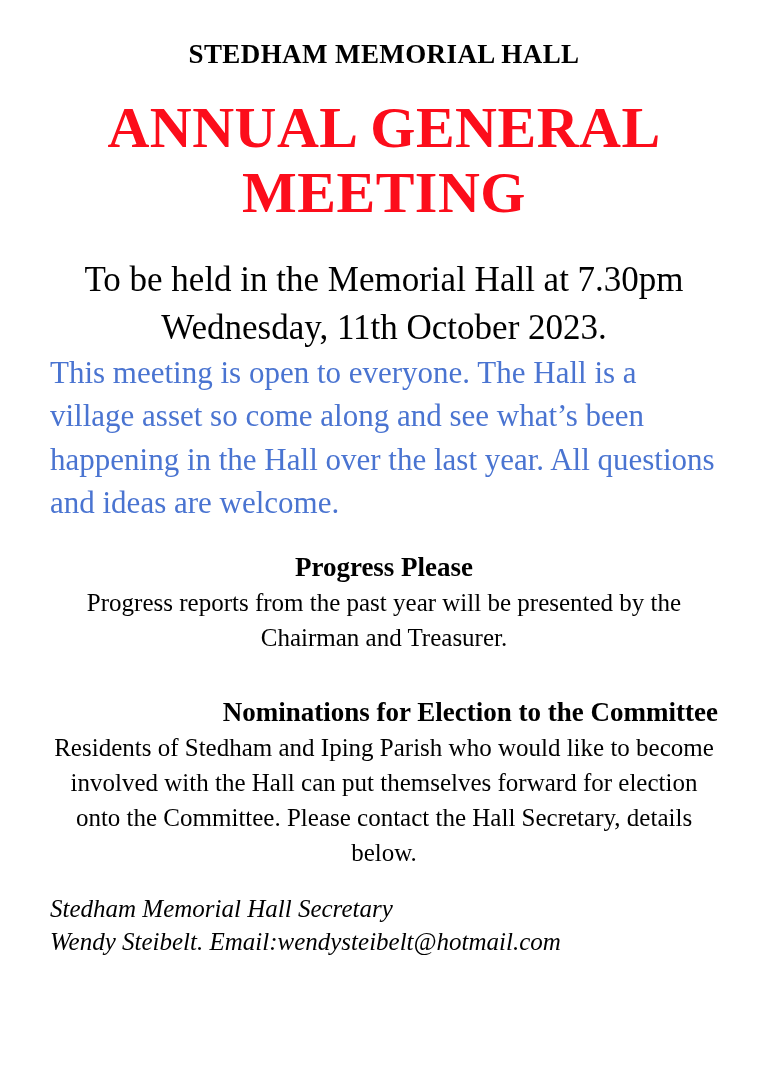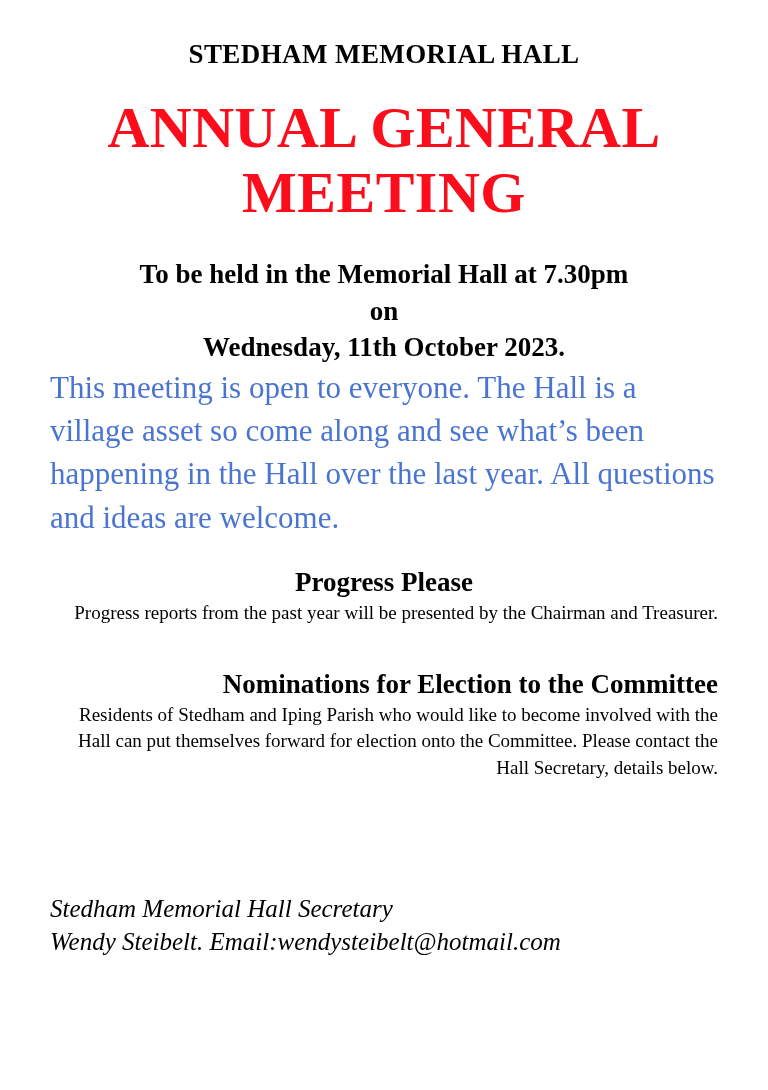--- a/index.html
+++ b/index.html
@@ -36,22 +36,22 @@
     font-size: 58px;
     line-height: 1.12;
     margin: 26px 0 0 0;
     letter-spacing: 0.5px;
   }
   .agm-title .line2 {
     display: block;
   }
   .when-block {
     text-align: center;
-    font-weight: bold;
-    font-size: 27px;
+    font-weight: normal;
+    font-size: 35px;
     line-height: 1.35;
     margin: 30px 0 0 0;
   }
   .when-block .on-line {
     display: block;
   }
   .when-block .date-line {
     display: block;
   }
   .blue-para {
@@ -61,24 +61,24 @@
     margin: 0 0 0 0;
     text-align: left;
   }
   .section-heading {
     text-align: center;
     font-weight: bold;
     font-size: 27px;
     margin: 28px 0 0 0;
   }
   .body-para {
-    font-size: 19px;
+    font-size: 25px;
     line-height: 1.40;
     margin: 2px 0 0 0;
-    text-align: right;
+    text-align: center;
   }
   .nominations-heading {
     text-align: right;
     font-weight: bold;
     font-size: 27px;
     margin: 42px 0 0 0;
   }
   .footer {
     position: absolute;
     left: 50px;
@@ -100,21 +100,20 @@
 
   <div class="org-title">STEDHAM MEMORIAL HALL</div>
 
   <div class="agm-title">
     <span class="line1">ANNUAL GENERAL</span>
     <span class="line2">MEETING</span>
   </div>
 
   <div class="when-block">
     <span class="venue-line">To be held in the Memorial Hall at 7.30pm</span>
-    <span class="on-line">on</span>
     <span class="date-line">Wednesday, 11th October 2023.</span>
   </div>
 
   <p class="blue-para">This meeting is open to everyone. The Hall is a village asset so come along and see what’s been happening in the Hall over the last year. All questions and ideas are welcome.</p>
 
   <div class="section-heading">Progress Please</div>
 
   <p class="body-para">Progress reports from the past year will be presented by the Chairman and Treasurer.</p>
 
   <div class="nominations-heading"> Nominations for Election to the Committee</div>

